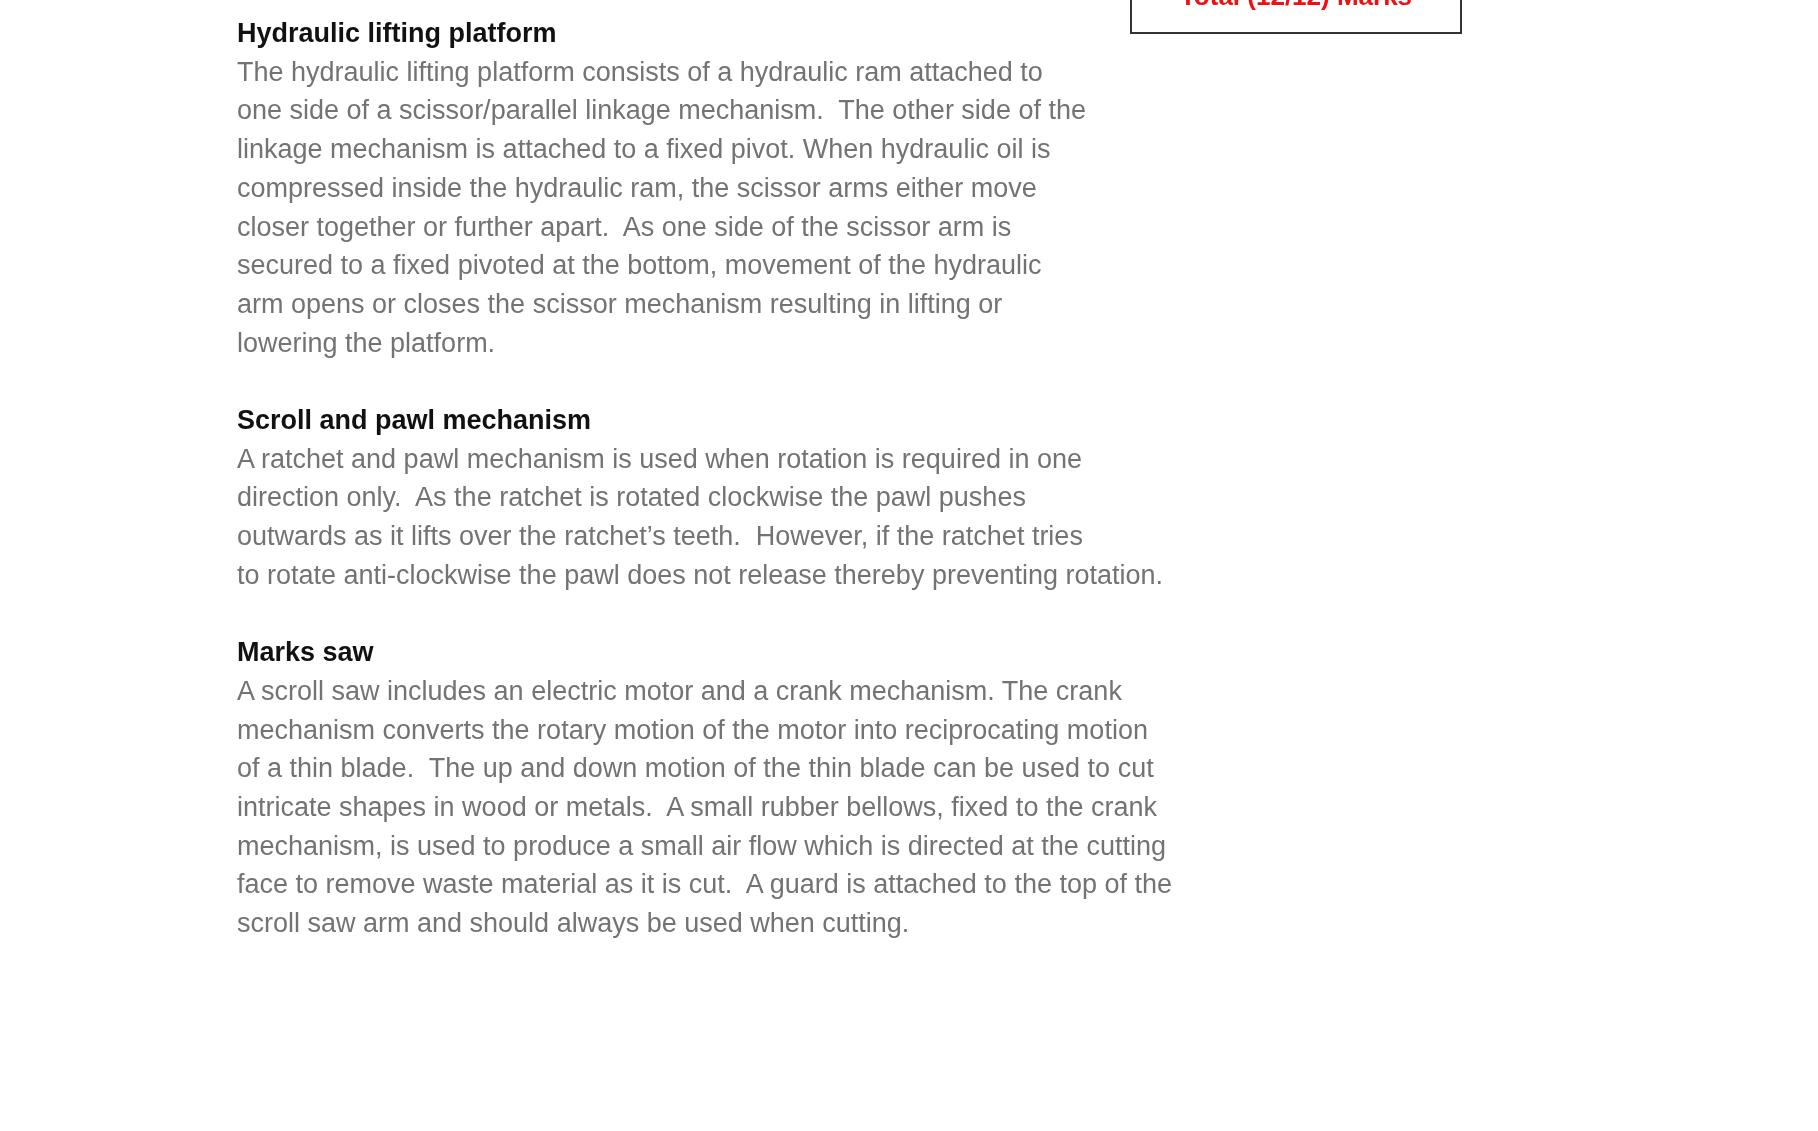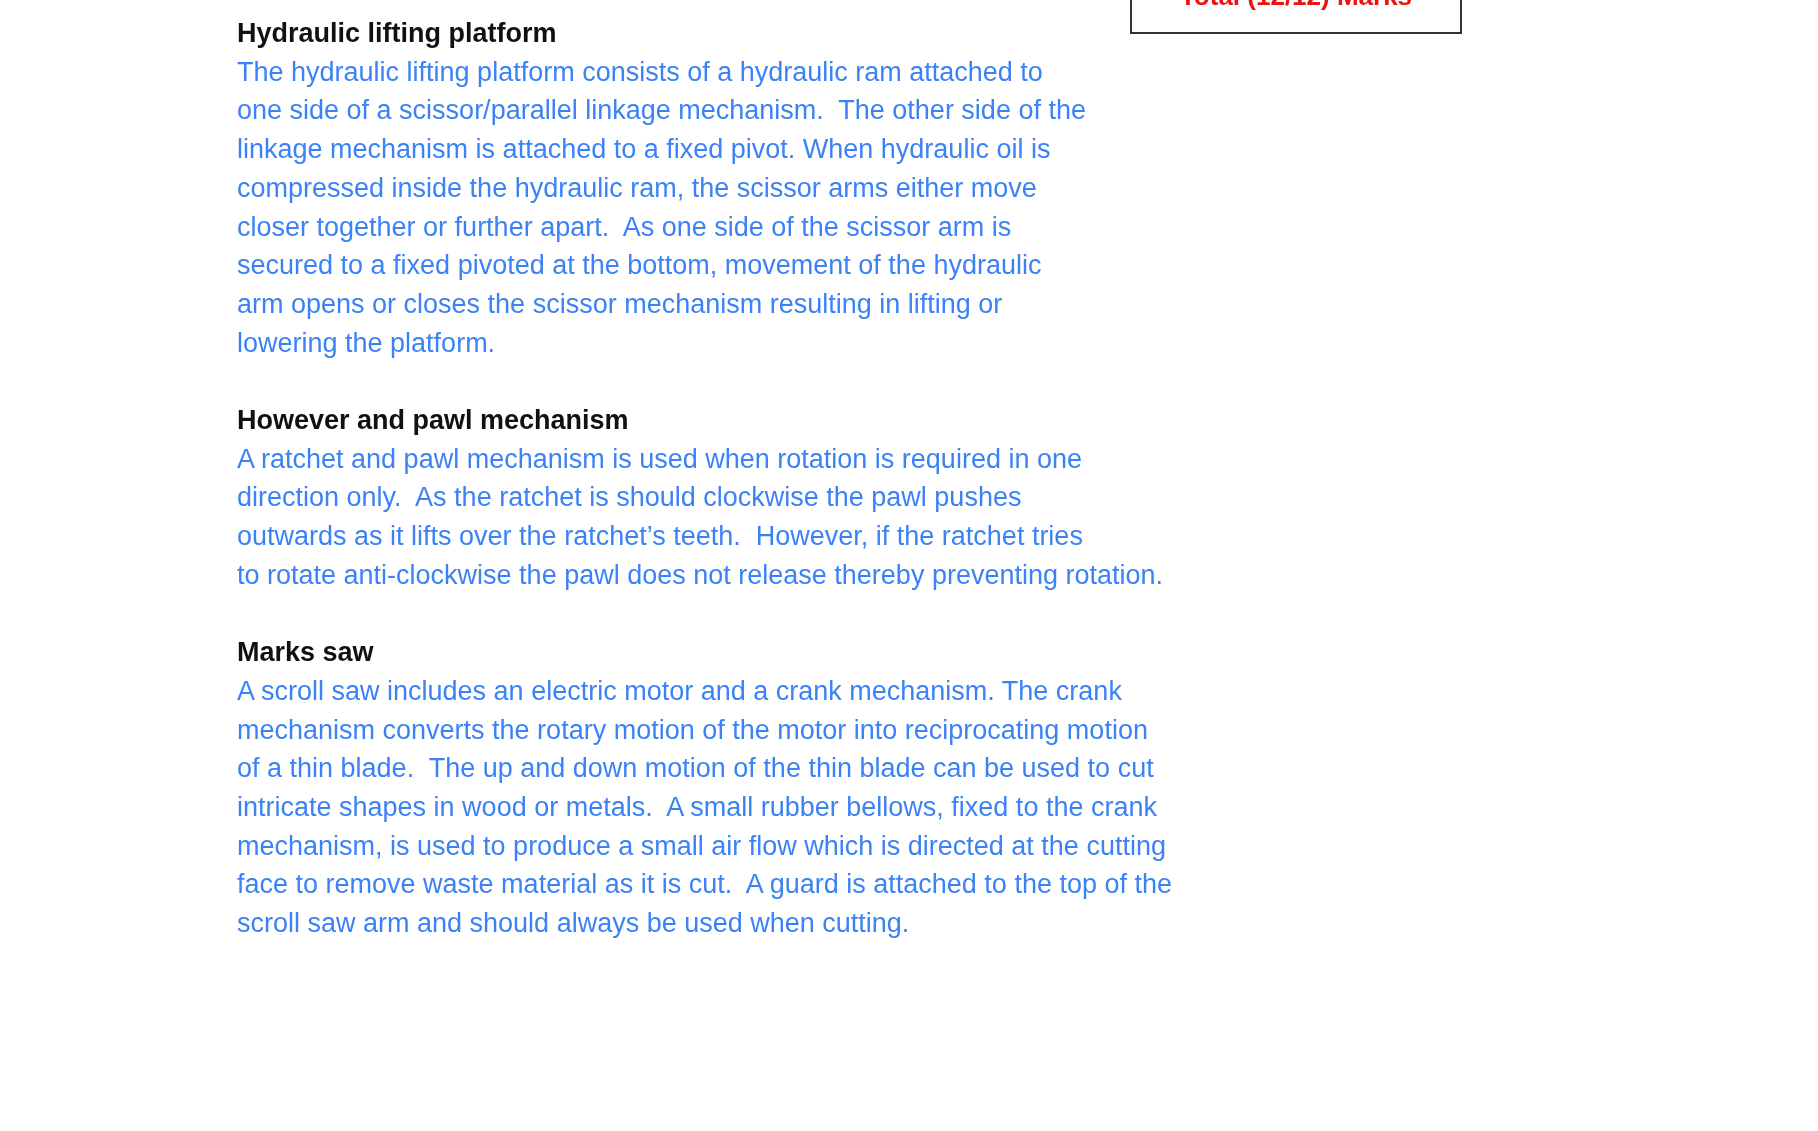--- a/index.html
+++ b/index.html
@@ -29,21 +29,21 @@
   .section-heading {
     font-weight: bold;
     font-size: 27px;
     line-height: 38.7px;
     color: #111111;
   }
   .section-body {
     white-space: pre-wrap;
     font-size: 27px;
     line-height: 38.7px;
-    color: #3b82f6;
+    color: #737373;
   }
   .total-box {
     position: absolute;
     left: 1130px;
     top: -42px;
     width: 332px;
     height: 76px;
     border: 2px solid #333333;
     background: #ffffff;
     display: flex;
@@ -73,23 +73,23 @@
 one side of a scissor/parallel linkage mechanism.  The other side of the
 linkage mechanism is attached to a fixed pivot. When hydraulic oil is
 compressed inside the hydraulic ram, the scissor arms either move
 closer together or further apart.  As one side of the scissor arm is
 secured to a fixed pivoted at the bottom, movement of the hydraulic
 arm opens or closes the scissor mechanism resulting in lifting or
 lowering the platform.</div>
     </div>
 
     <div class="section">
-      <div class="section-heading">However and pawl mechanism</div>
+      <div class="section-heading">Scroll and pawl mechanism</div>
       <div class="section-body">A ratchet and pawl mechanism is used when rotation is required in one
-direction only.  As the ratchet is should clockwise the pawl pushes
+direction only.  As the ratchet is rotated clockwise the pawl pushes
 outwards as it lifts over the ratchet’s teeth.  However, if the ratchet tries
 to rotate anti-clockwise the pawl does not release thereby preventing rotation.</div>
     </div>
 
     <div class="section">
       <div class="section-heading">Marks saw</div>
       <div class="section-body">A scroll saw includes an electric motor and a crank mechanism. The crank
 mechanism converts the rotary motion of the motor into reciprocating motion
 of a thin blade.  The up and down motion of the thin blade can be used to cut
 intricate shapes in wood or metals.  A small rubber bellows, fixed to the crank

